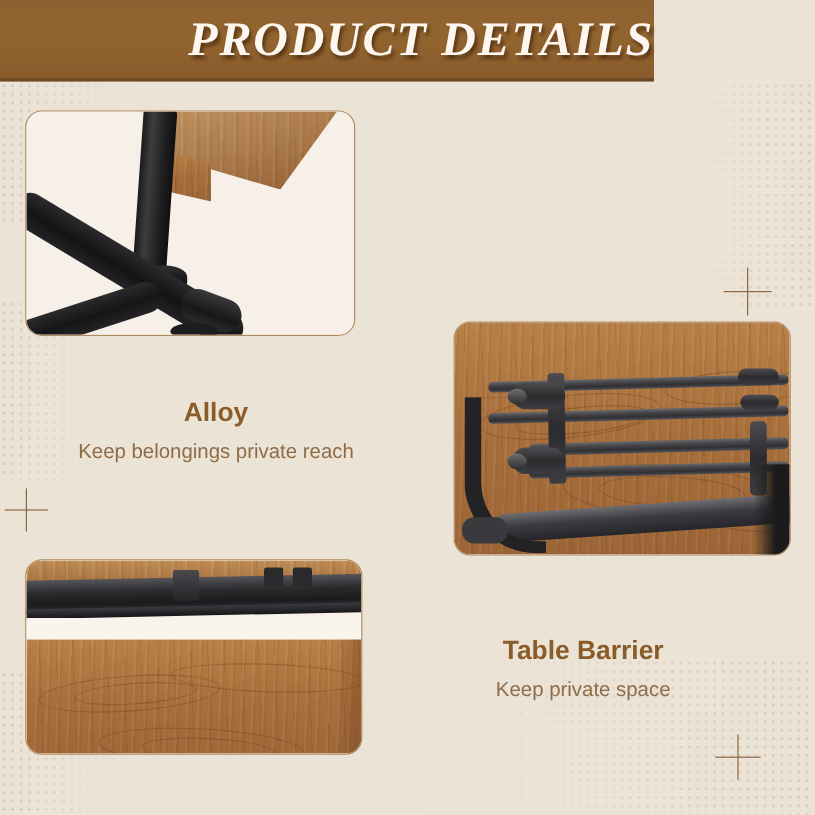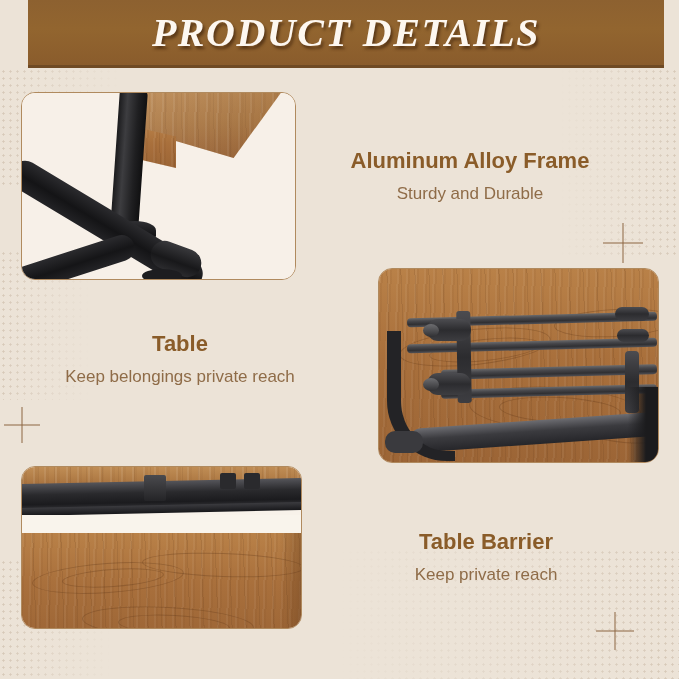--- a/index.html
+++ b/index.html
@@ -51,29 +51,28 @@
   .dots.ml {
     left: 0; top: 250px; width: 90px; height: 150px;
     -webkit-mask-image: linear-gradient(to right, #000 0%, rgba(0,0,0,0) 100%);
     mask-image: linear-gradient(to right, #000 0%, rgba(0,0,0,0) 100%);
   }
 
   
   #banner {
     position: absolute;
     left: 0; top: 0;
-    width: 636px;
+    width: 545px;
     height: 68px;
     background: linear-gradient(180deg, #8d6130 0%, #92652f 45%, #8a5c2c 100%);
     border-bottom: 3px solid #6f4a24;
     display: flex;
     align-items: center;
-    justify-content: center;
+    justify-content: flex-end;
     box-sizing: border-box;
-    margin-left: 28px;
   }
   #banner-title {
     font-family: "Liberation Serif", "DejaVu Serif", serif;
     font-style: italic;
     font-weight: bold;
     font-size: 40px;
     letter-spacing: 1.5px;
     color: #fdf7f0;
     text-shadow: 2px 3px 3px rgba(60,32,10,0.65);
     white-space: nowrap;
@@ -307,28 +306,24 @@
       <div class="grain" style="left:40px;top:102px;width:100px;height:16px;transform:rotate(-4deg);"></div>
       <div class="grain" style="left:120px;top:86px;width:160px;height:22px;transform:rotate(2deg);"></div>
       <div class="grain" style="left:60px;top:140px;width:170px;height:30px;transform:rotate(3deg);"></div>
       <div class="grain" style="left:96px;top:148px;width:110px;height:18px;transform:rotate(3deg);"></div>
 
       <div style="position:absolute;right:0;top:66px;width:22px;height:110px;
            background:linear-gradient(90deg, rgba(120,72,34,0) 0%, rgba(90,52,22,0.35) 100%);"></div>
     </div>
   </div>
 
-  <div class="caption" id="caption-frame">
-    <div class="cap-title">Aluminum Alloy Frame</div>
-    <div class="cap-sub">Sturdy and Durable</div>
-  </div>
 
   <div class="caption" id="caption-drawer">
-    <div class="cap-title">Table</div>
+    <div class="cap-title">Alloy</div>
     <div class="cap-sub">Keep belongings private reach</div>
   </div>
 
   <div class="caption" id="caption-barrier">
     <div class="cap-title">Table Barrier</div>
-    <div class="cap-sub">Keep private reach</div>
+    <div class="cap-sub">Keep private space</div>
   </div>
 
 </div>
 
 </body></html>

